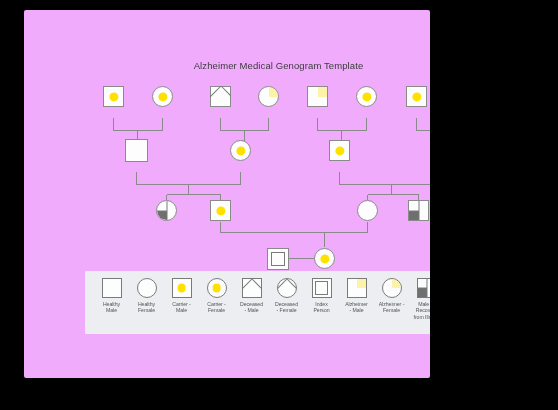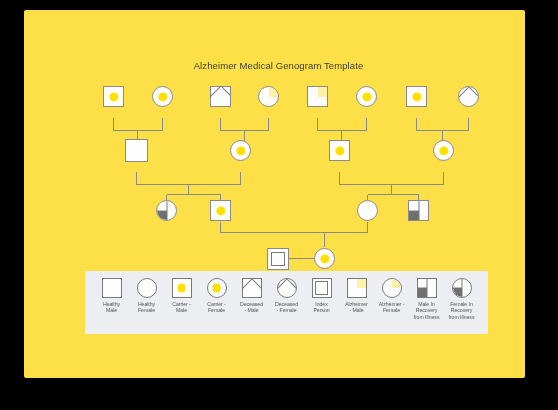--- a/index.html
+++ b/index.html
@@ -14,23 +14,23 @@
   #root {
     position: relative;
     width: 558px;
     height: 410px;
     background: #000000;
   }
   #canvas {
     position: absolute;
     left: 24px;
     top: 10px;
-    width: 501px;
+    width: 406px;
     height: 368px;
-    background: #fde047;
+    background: #f0abfc;
     border-radius: 2px;
     overflow: hidden;
   }
   #title {
     position: absolute;
     left: 0;
     top: 50px;
     width: 509px;
     text-align: center;
     font-size: 9.5px;

